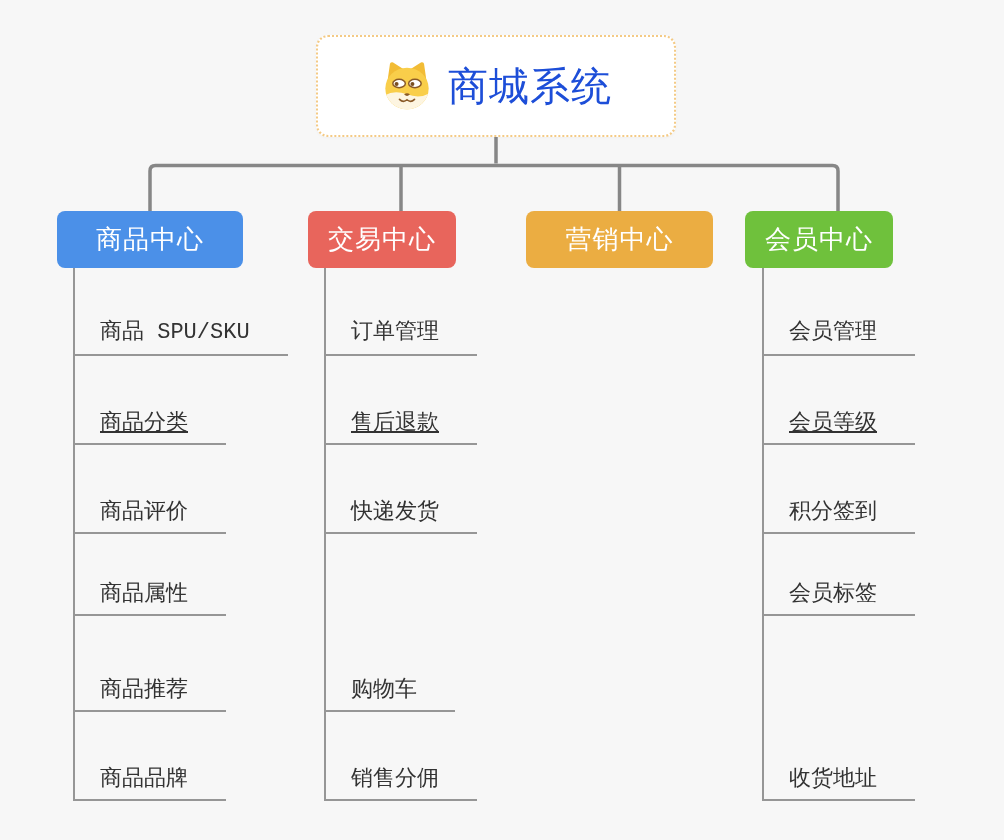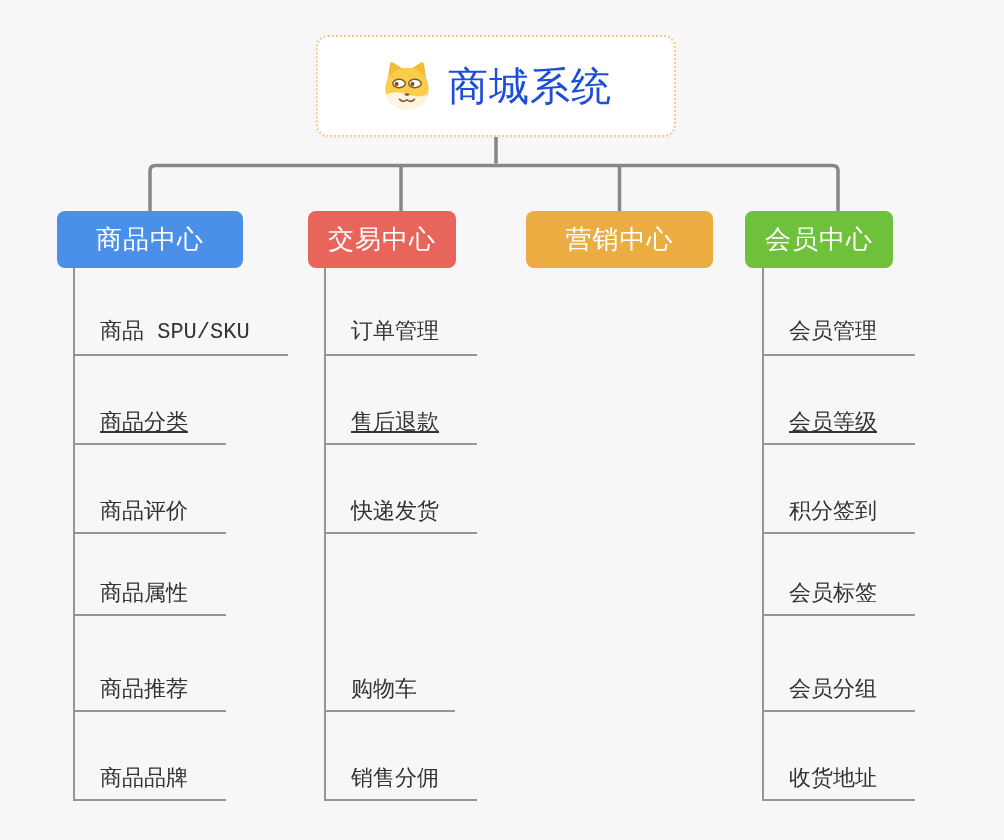--- a/index.html
+++ b/index.html
@@ -116,17 +116,16 @@
     <div class="sub r5">购物车</div>
     <div class="sub r6">销售分佣</div>
   </div>
 
 
   <div class="col c4">
     <div class="sub r1">会员管理</div>
     <div class="sub r3">积分签到</div>
     <div class="sub r2">会员等级</div>
     <div class="sub r4">会员标签</div>
-    <div class="sub r5">会员分组</div>
     <div class="sub r6">收货地址</div>
   </div>
 
 </div>
 
 </body></html>

